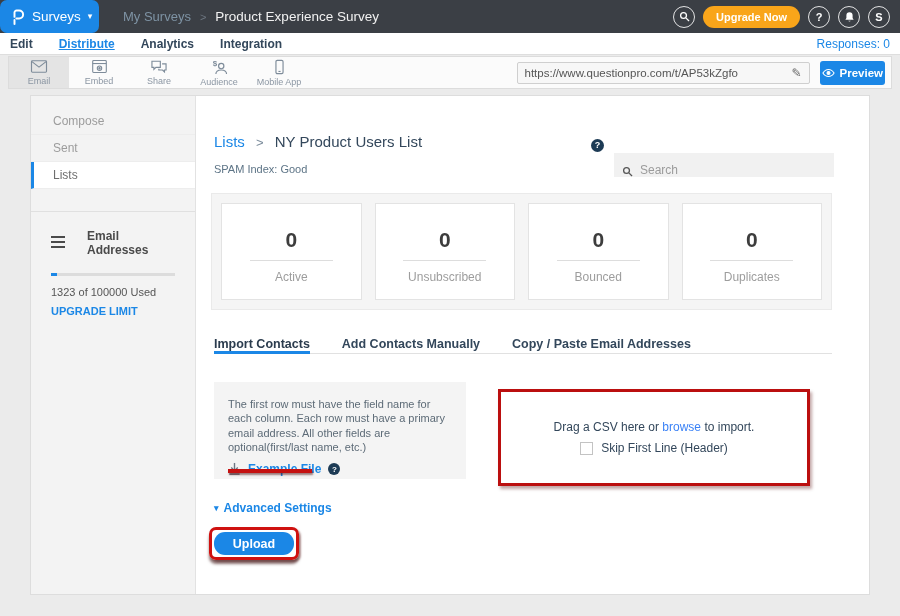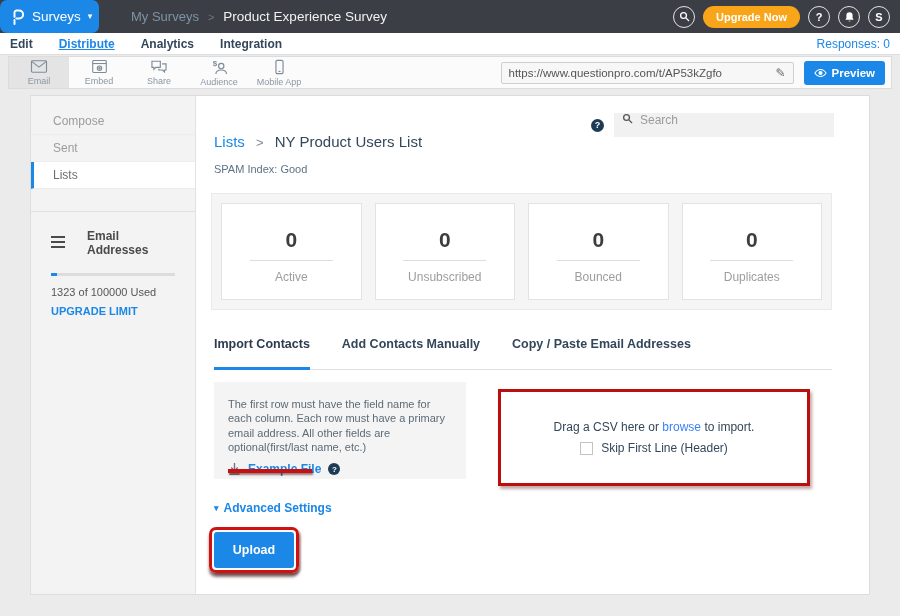--- a/index.html
+++ b/index.html
@@ -16,21 +16,21 @@
   .topbar {
     position: absolute; left: 0; top: 0; width: 900px; height: 33px;
     background: #3b3f45; display: flex; align-items: center;
   }
   .logo-block {
     width: 99px; height: 100%; background: #1b87e6;
     display: flex; align-items: center; padding: 0 10px; gap: 7px; cursor: pointer; border-radius: 7px;
   }
   .logo-block .prod { color: #fff; font-size: 13.5px; }
   .caret-w { color: #fff; font-size: 9px; line-height: 1; }
-  .tb-crumb { display: flex; align-items: center; margin-left: 32px; }
+  .tb-crumb { display: flex; align-items: center; margin-left: 24px; }
   .tb-parent { color: #7e93a4; font-size: 13px; }
   .tb-sep { color: #6d7680; font-size: 11px; margin: 0 9px; }
   .tb-title { color: #f1f1f1; font-size: 13.5px; font-weight: 500; }
   .tb-right { margin-left: auto; display: flex; align-items: center; gap: 8px; padding-right: 10px; }
   .circ {
     width: 22px; height: 22px; border-radius: 50%;
     border: 1.5px solid rgba(255,255,255,.85);
     display: flex; align-items: center; justify-content: center;
     color: #fff; font-size: 11px; font-weight: 700; cursor: pointer;
   }
@@ -65,21 +65,21 @@
   .channel .ch-label { font-size: 9px; color: #8b96a3; }
   .tb-spacer { flex: 1; }
   .url-box {
     width: 293px; height: 22px; background: #f7f7f7;
     border: 1px solid #cfcfcf; border-radius: 2px;
     display: flex; align-items: center; padding: 0 7px; gap: 6px; cursor: text;
   }
   .url-text { flex: 1; font-size: 11.5px; color: #555; white-space: nowrap; overflow: hidden; }
   .pencil { font-size: 12px; color: #666; cursor: pointer; }
   .preview-btn {
-    height: 24px; margin: 0 6px 0 10px; padding: 0 10px;
+    height: 24px; margin: 0 6px 0 10px; padding: 0 2px;
     background: #1b87e6; border: none; border-radius: 3px;
     color: #fff; font-size: 11.5px; font-weight: 600; font-family: inherit;
     display: flex; align-items: center; gap: 5px; cursor: pointer;
   }
 
   
   .content {
     position: absolute; left: 30px; top: 95px; width: 840px; height: 500px;
     background: #fff; border: 1px solid #ddd;
   }
@@ -107,21 +107,21 @@
   .main { position: absolute; left: 165px; top: 0; right: 0; height: 100%; }
 
   .help-search { position: absolute; top: 17px; right: 35px; display: flex; align-items: center; gap: 10px; }
   .help-dot {
     width: 13px; height: 13px; border-radius: 50%; background: #1d3b55;
     color: #fff; font-size: 9px; font-weight: 700;
     display: inline-flex; align-items: center; justify-content: center; cursor: pointer; flex: none;
   }
   .search-box {
     width: 220px; height: 24px; background: #f1f1f1;
-    display: flex; align-items: flex-start; padding: 0 8px; gap: 7px;
+    display: flex; align-items: flex-end; padding: 0 8px; gap: 7px; margin-top: 40px;
   }
   .search-box input {
     flex: 1; border: none; background: transparent; outline: none;
     font-size: 12px; color: #555; font-family: inherit;
   }
   .search-box input::placeholder { color: #9b9b9b; }
 
   .bc { position: absolute; top: 37px; left: 18px; font-size: 15px; }
   .bc-parent { color: #1b87e6; cursor: pointer; }
   .bc-sep { color: #7a8b9b; margin: 0 7px; font-size: 13px; }
@@ -135,21 +135,21 @@
   }
   .stat-card { flex: 1; background: #fff; border: 1px solid #e3e3e3; text-align: center; padding-top: 24px; }
   .stat-value { font-size: 21px; font-weight: 600; color: #3d3d3d; }
   .stat-divider { width: 60%; margin: 8px auto 0; border-top: 1px solid #ddd; }
   .stat-label { margin-top: 9px; font-size: 12px; color: #9d9d9d; }
 
   .tabs {
     position: absolute; top: 241px; left: 18px; width: 618px;
     display: flex; gap: 32px; border-bottom: 1px solid #e1e1e1;
   }
-  .tab { font-size: 12.5px; font-weight: 600; color: #33475b; padding-bottom: 16px; cursor: pointer; }
+  .tab { font-size: 12.5px; font-weight: 600; color: #33475b; padding-bottom: 0; cursor: pointer; }
   .tab.active { color: #2b3c4e; border-bottom: 3px solid #1b87e6; margin-bottom: -1px; }
 
   .reqbox {
     position: absolute; top: 286px; left: 18px; width: 252px; height: 97px;
     background: #f4f4f4; padding: 11px 14px;
   }
   .req-title { font-size: 12px; font-weight: 700; color: #4a4a4a; }
   .req-body { margin-top: 4px; font-size: 11px; line-height: 1.3; color: #5d6b77; }
   .example-row { margin-top: 8px; display: flex; align-items: center; gap: 7px; cursor: pointer; }
   .example-link { font-size: 12px; font-weight: 600; color: #1b87e6; }
@@ -176,21 +176,21 @@
     font-size: 12px; font-weight: 600; color: #1b87e6; cursor: pointer;
   }
   .advanced .caret-b { font-size: 9px; }
 
   .upload-annot {
     position: absolute; top: 431px; left: 13px;
     border: 3px solid #cf1110; border-radius: 7px; padding: 2px;
     box-shadow: 0 4px 3px rgba(50,0,0,.55), 2px 2px 2px rgba(80,0,0,.35);
   }
   .upload-btn {
-    width: 80px; height: 36px; background: #1b87e6; border: none; border-radius: 3px;
+    width: 80px; height: 23px; background: #1b87e6; border: none; border-radius: 11px;
     color: #fff; font-size: 12.5px; font-weight: 600; font-family: inherit; cursor: pointer;
   }
 
   .hamburger span { display: block; width: 14px; height: 2.5px; background: #4a4a4a; margin-bottom: 2.5px; }
 </style>
 </head>
 <body>
 
 <div class="topbar">
   <div class="logo-block">

